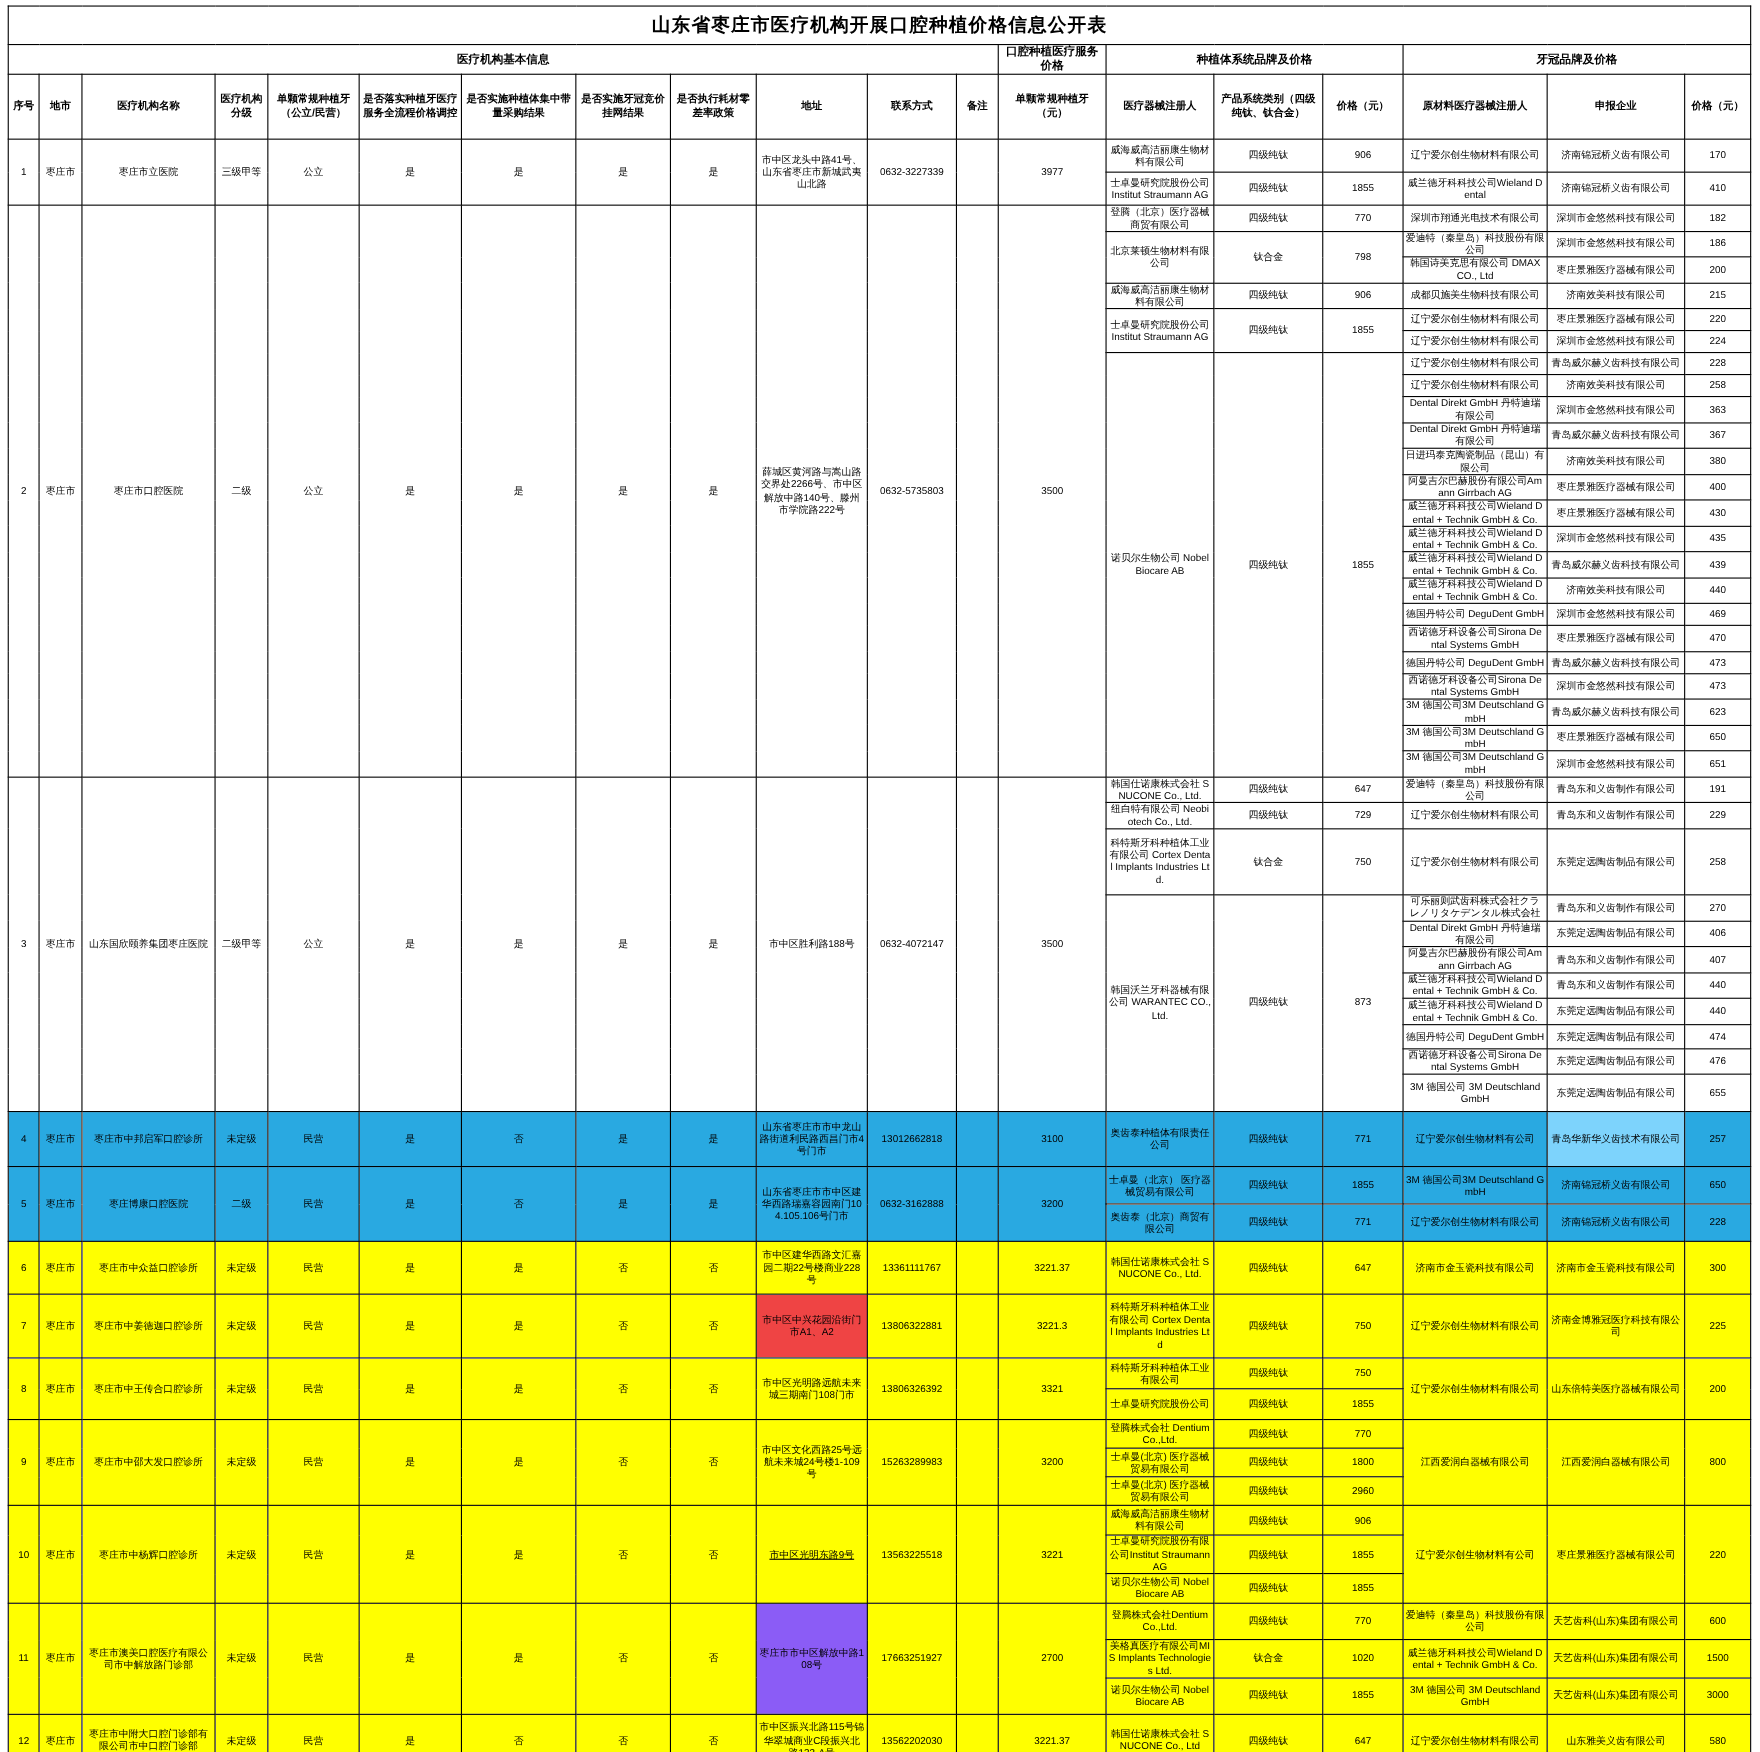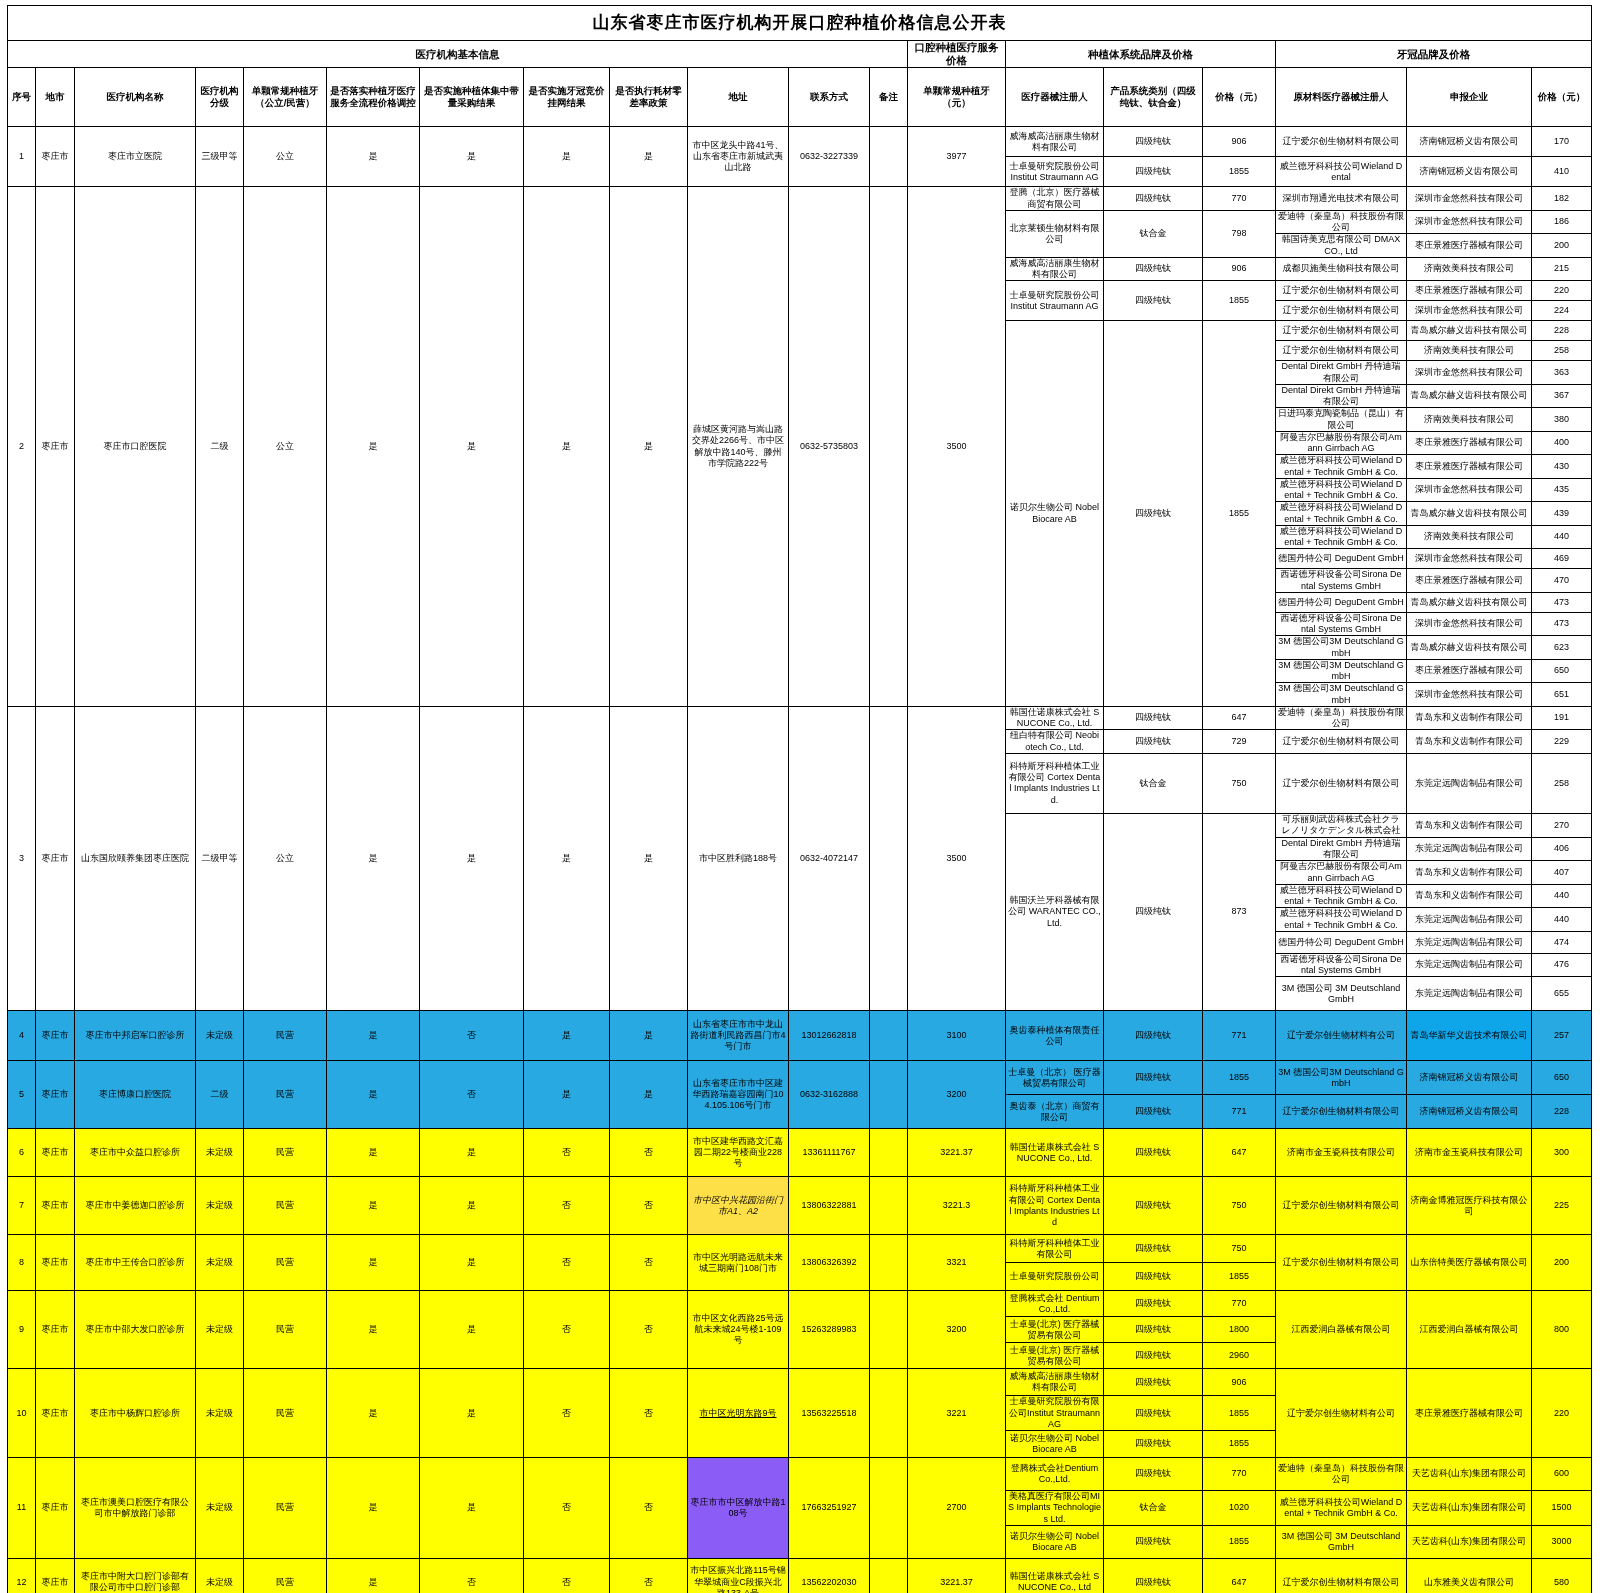--- a/index.html
+++ b/index.html
@@ -333,21 +333,21 @@
           <td style="background: rgb(41, 169, 225);">是</td>
           <td style="background: rgb(41, 169, 225);">是</td>
           <td style="background: rgb(41, 169, 225);">山东省枣庄市市中龙山路街道利民路西昌门市4号门市</td>
           <td style="background: rgb(41, 169, 225);">13012662818</td>
           <td style="background: rgb(41, 169, 225);"></td>
           <td style="background: rgb(41, 169, 225);">3100</td>
           <td style="background: rgb(41, 169, 225);">奥齿泰种植体有限责任公司</td>
           <td style="background: rgb(41, 169, 225);">四级纯钛</td>
           <td style="background: rgb(41, 169, 225);">771</td>
           <td style="background: rgb(41, 169, 225);">辽宁爱尔创生物材料有公司</td>
-          <td style="background: #0ea5e9; margin-top: 16px;">青岛华新华义齿技术有限公司</td>
+          <td style="background: #7dd3fc; margin-top: 16px;">青岛华新华义齿技术有限公司</td>
           <td style="background: rgb(41, 169, 225);">257</td>
         </tr>
         <tr style="height: 34px;">
           <td rowspan="2" style="background: rgb(41, 169, 225);">5</td>
           <td rowspan="2" style="background: rgb(41, 169, 225);">枣庄市</td>
           <td rowspan="2" style="background: rgb(41, 169, 225);">枣庄博康口腔医院</td>
           <td rowspan="2" style="background: rgb(41, 169, 225);">二级</td>
           <td rowspan="2" style="background: rgb(41, 169, 225);">民营</td>
           <td rowspan="2" style="background: rgb(41, 169, 225);">是</td>
           <td rowspan="2" style="background: rgb(41, 169, 225);">否</td>
@@ -396,21 +396,21 @@
         <tr style="height: 58px;">
           <td style="background: rgb(255, 255, 0);">7</td>
           <td style="background: rgb(255, 255, 0);">枣庄市</td>
           <td style="background: rgb(255, 255, 0);">枣庄市中姜德迦口腔诊所</td>
           <td style="background: rgb(255, 255, 0);">未定级</td>
           <td style="background: rgb(255, 255, 0);">民营</td>
           <td style="background: rgb(255, 255, 0);">是</td>
           <td style="background: rgb(255, 255, 0);">是</td>
           <td style="background: rgb(255, 255, 0);">否</td>
           <td style="background: rgb(255, 255, 0);">否</td>
-          <td style="background: #fde047; font-style: italic;">市中区中兴花园沿街门市A1、A2</td>
+          <td style="background: #ef4444;">市中区中兴花园沿街门市A1、A2</td>
           <td style="background: rgb(255, 255, 0);">13806322881</td>
           <td style="background: rgb(255, 255, 0);"></td>
           <td style="background: rgb(255, 255, 0);">3221.3</td>
           <td style="background: rgb(255, 255, 0);">科特斯牙科种植体工业有限公司 Cortex Dental Implants Industries Ltd</td>
           <td style="background: rgb(255, 255, 0);">四级纯钛</td>
           <td style="background: rgb(255, 255, 0);">750</td>
           <td style="background: rgb(255, 255, 0);">辽宁爱尔创生物材料有限公司</td>
           <td style="background: rgb(255, 255, 0); text-align: center;">济南金博雅冠医疗科技有限公司</td>
           <td style="background: rgb(255, 255, 0);">225</td>
         </tr>

